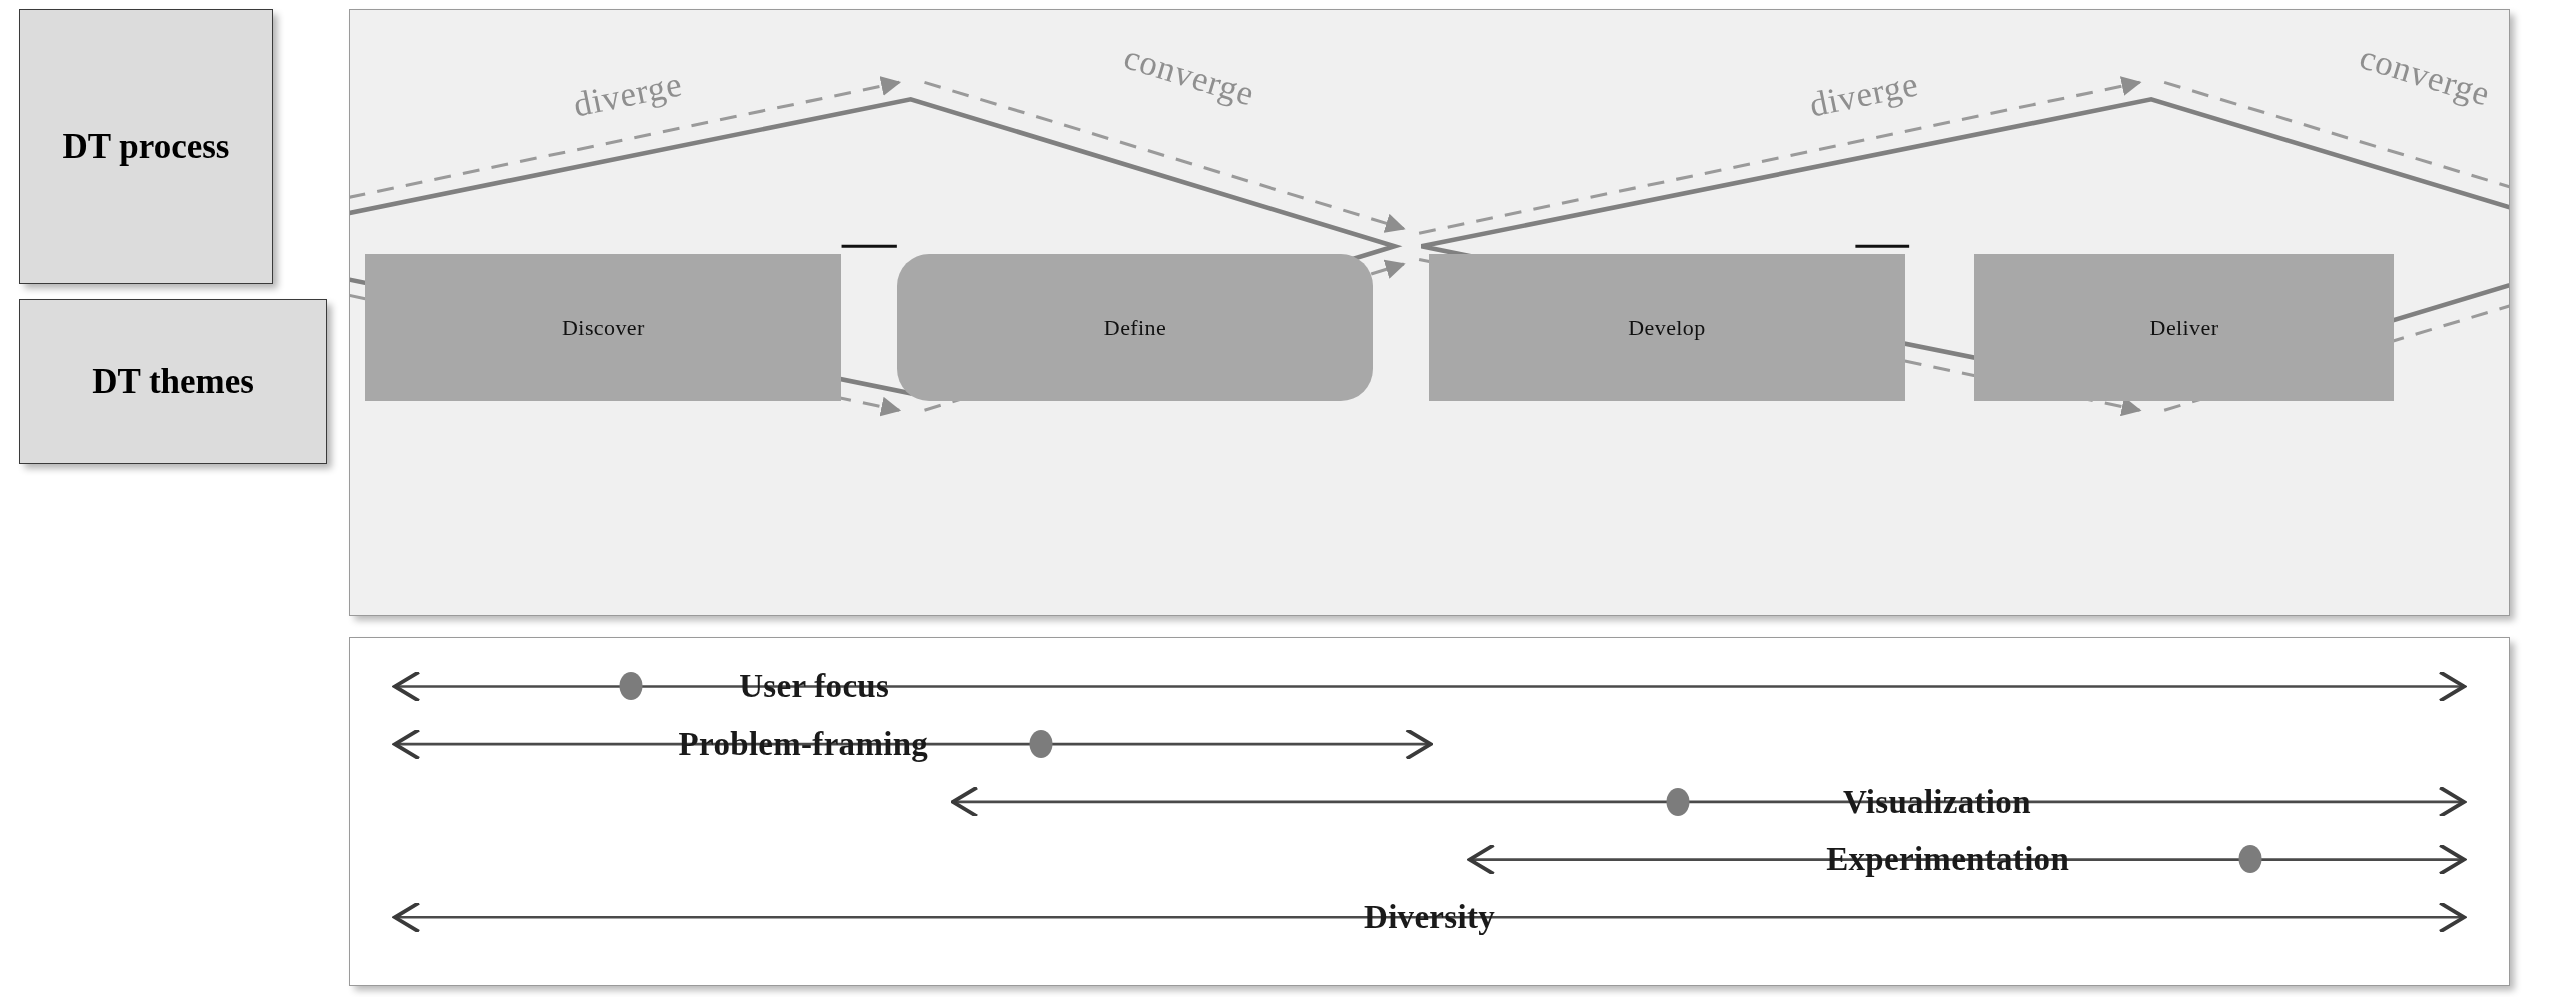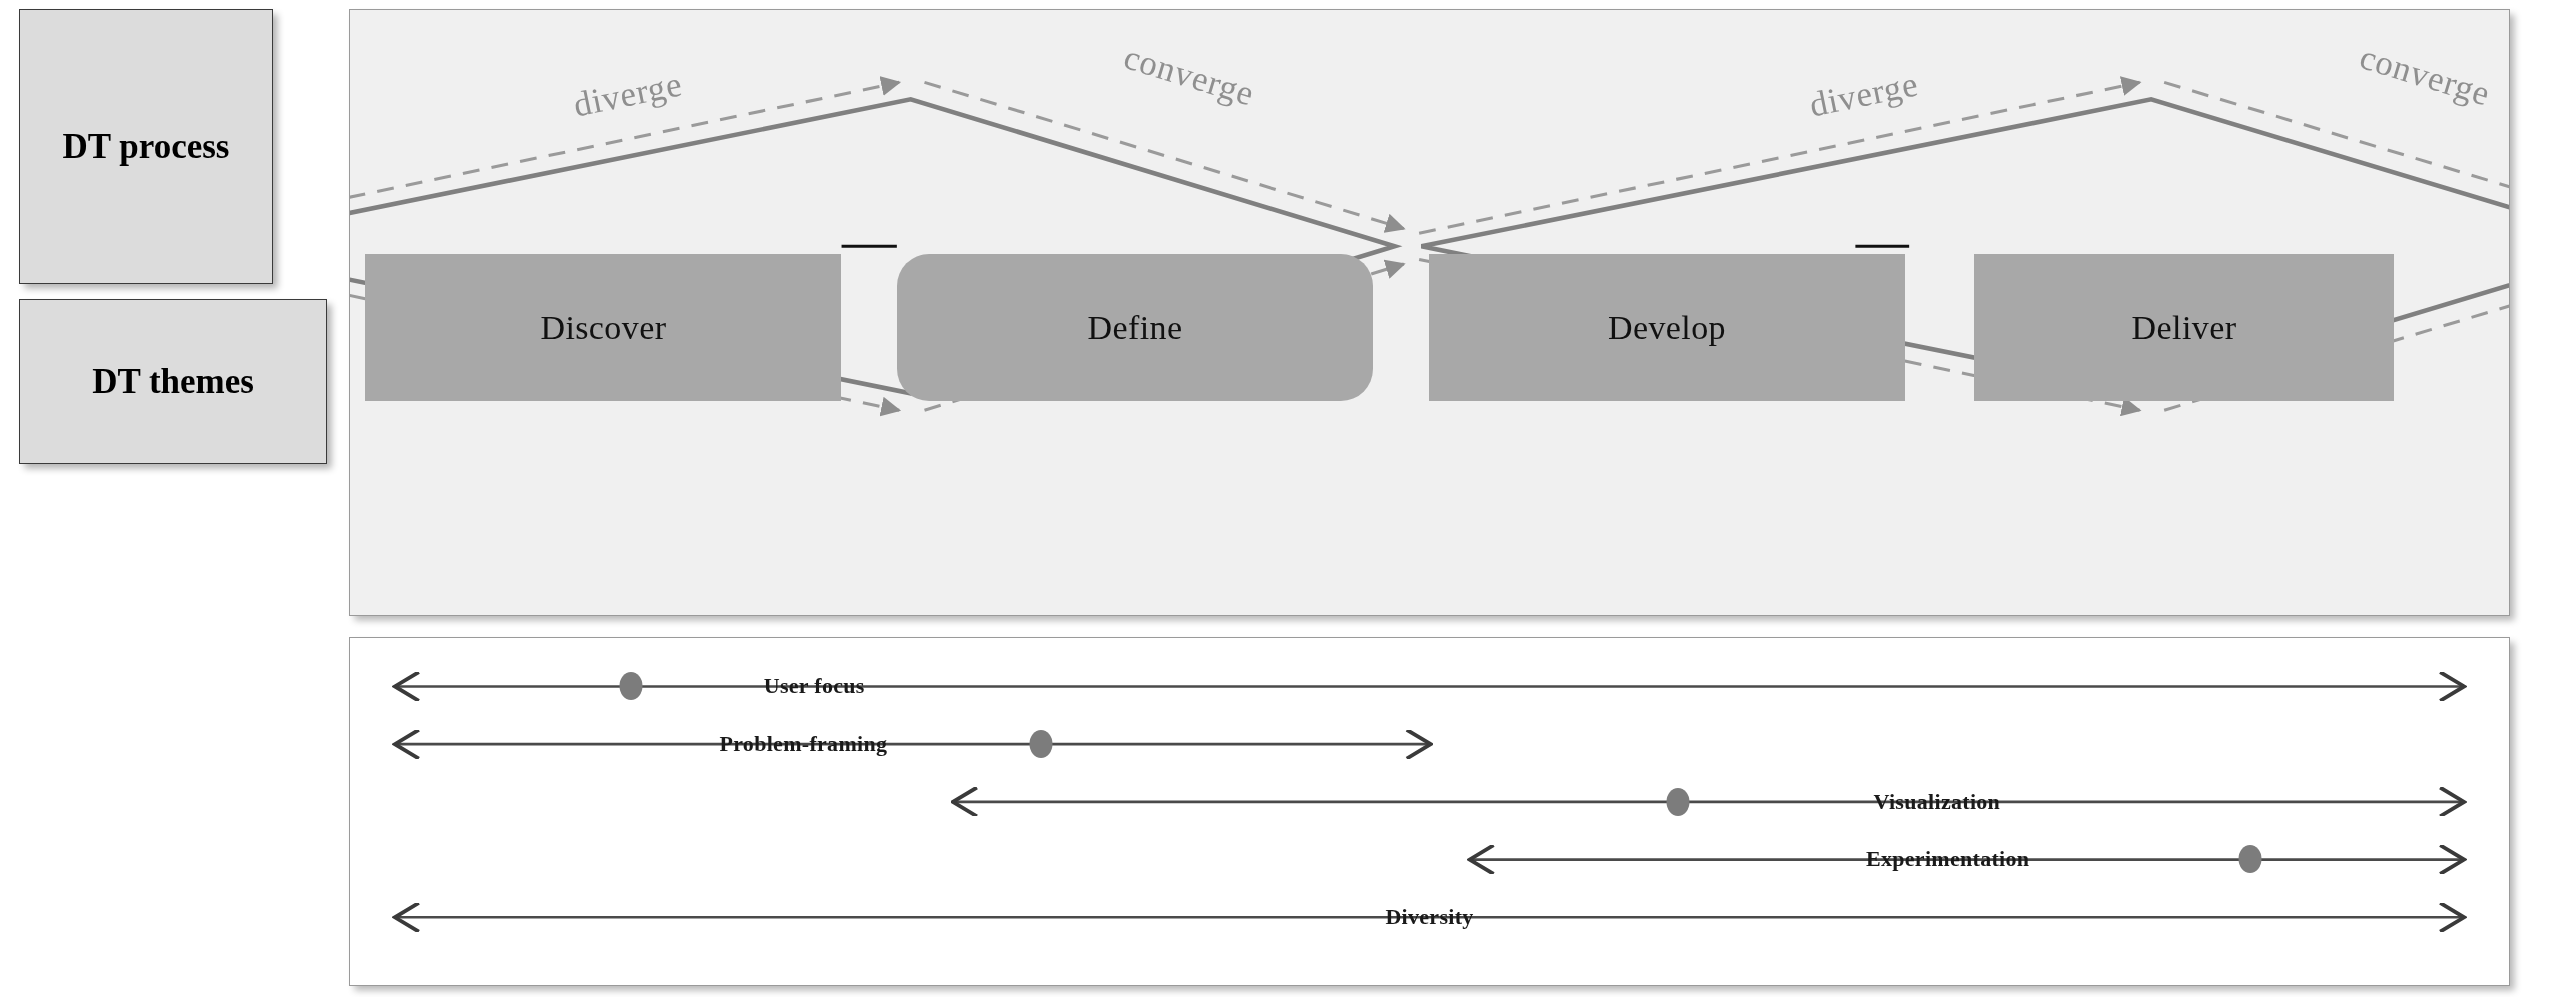--- a/index.html
+++ b/index.html
@@ -27,28 +27,28 @@
   #panel-process{left:349px;top:9.2px;width:2161px;height:607px;background:#f0f0f0;}
   #panel-themes {left:349px;top:637px;width:2161px;height:349px;background:#ffffff;}
 
   .svg-layer{position:absolute;left:0;top:0;width:100%;height:100%;display:block;}
 
   
   .stage-box{
     position:absolute;top:244px;height:147px;
     background:#a8a8a8;
     display:flex;align-items:center;justify-content:center;
-    font-size:34px;color:#111;letter-spacing:0.4px;
+    font-size:22px;color:#111;letter-spacing:0.4px;
     z-index:3;
   }
 
   
   .theme-label{
     position:absolute;transform:translate(-50%,-50%);
-    font-weight:bold;font-size:22px;color:#1a1a1a;white-space:nowrap;
+    font-weight:bold;font-size:33px;color:#1a1a1a;white-space:nowrap;
     z-index:4;letter-spacing:0.3px;
   }
   .theme-dot{
     position:absolute;transform:translate(-50%,-50%);
     width:23px;height:28px;border-radius:50%;
     background:#7c7c7c;z-index:5;
   }
 
   
   .flow-caption{

